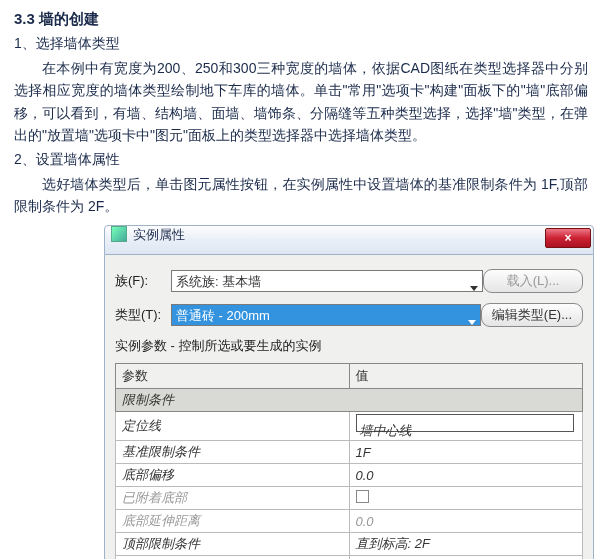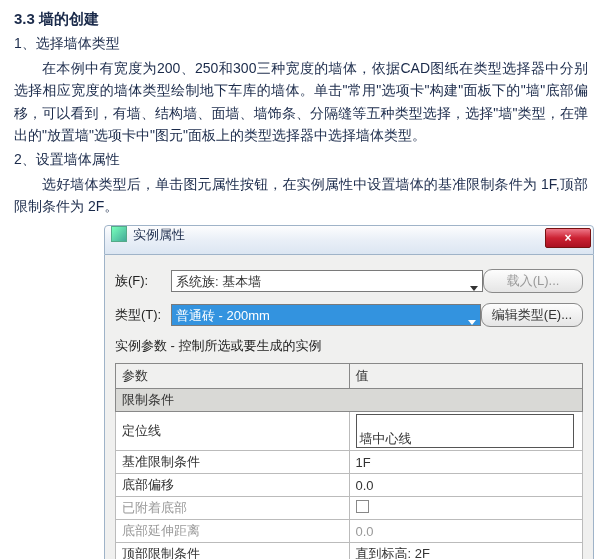--- a/index.html
+++ b/index.html
@@ -138,40 +138,41 @@
       background: #f0f0ef;
       border: 1px solid #888;
       font-weight: normal;
       padding: 3px 6px;
       text-align: left;
     }
     .params-table td {
       border: 1px solid #bbb;
       padding: 2px 6px;
       height: 20px;
+      font-style: italic;
     }
     .params-table .group-row td {
       background: #d9d9d6;
       font-weight: normal;
       border: 1px solid #888;
     }
     .params-table .disabled-row td {
       color: #999;
     }
     .col-param { width: 50%; }
     .col-value { width: 50%; }
     .checkbox-cell {
       width: 13px; height: 13px;
       border: 1px solid #888;
       display: inline-block;
       background: #fff;
     }
     .inner-input {
       border: 1px solid #555;
-      padding: 16px 3px;
+      padding: 8px 3px;
       display: inline-block;
       width: calc(100% - 2px);
       background: #fff;
       height: 18px;
       line-height: 16px;
     }
   </style>
 </head>
 <body>
 

